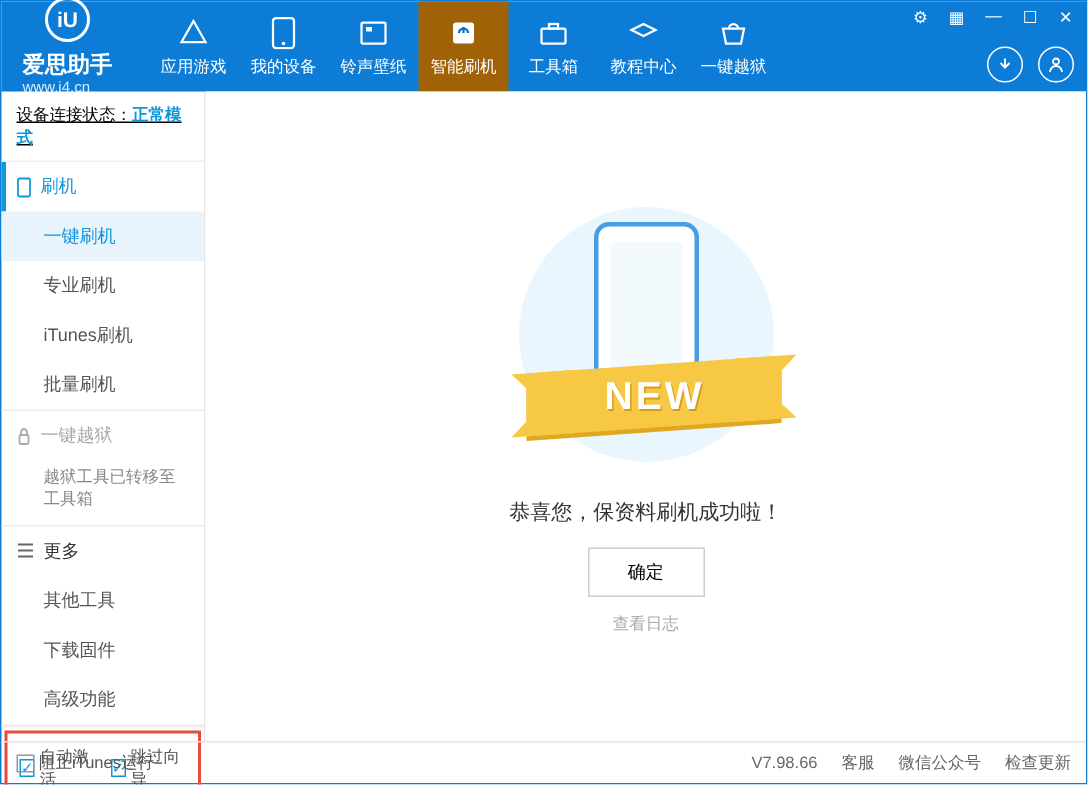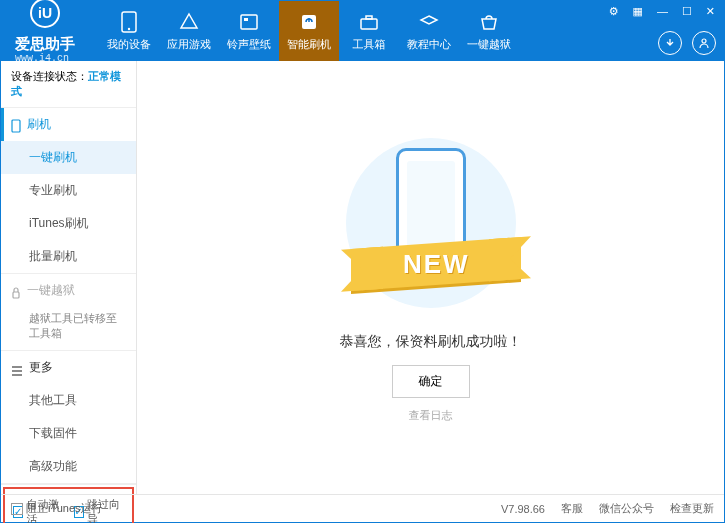--- a/index.html
+++ b/index.html
@@ -2,35 +2,35 @@
 <html><head>
 <meta charset="utf-8">
 <style>
 *{margin:0;padding:0;box-sizing:border-box;font-family:"Microsoft YaHei",sans-serif;}
 body{background:#fff;width:725px;height:523px;overflow:hidden;font-size:12px;}
 .window{width:725px;height:523px;border:1px solid #0d7cd6;display:flex;flex-direction:column;}
 .titlebar{background:#0d7cd6;height:60px;display:flex;align-items:center;color:#fff;position:relative;}
 .logo-area{display:flex;align-items:center;padding:0 14px;gap:8px;flex-direction:column;}
 .logo-circle{width:30px;height:30px;border:2px solid #fff;border-radius:50%;display:flex;align-items:center;justify-content:center;font-weight:bold;font-size:14px;}
 .logo-text{font-size:15px;font-weight:bold;line-height:1.1;}
-.logo-sub{font-size:10px;opacity:.85;font-family:Liberation Mono, monospace;}
+.logo-sub{font-size:10px;opacity:.85;}
 .navs{display:flex;height:100%;margin-left:10px;}
 .nav-item{width:60px;display:flex;flex-direction:column;align-items:center;justify-content:center;gap:4px;cursor:pointer;font-size:11px;}
 .nav-item.active{background:#a16207;}
 .nav-icon{width:22px;height:22px;display:flex;align-items:center;justify-content:center;}
 .win-controls{position:absolute;top:2px;right:6px;display:flex;gap:8px;font-size:11px;}
 .win-btn{cursor:pointer;padding:2px 3px;}
 .user-area{position:absolute;right:8px;bottom:6px;display:flex;gap:10px;}
 .user-circle{width:24px;height:24px;border:1.5px solid #fff;border-radius:50%;display:flex;align-items:center;justify-content:center;}
 .body{flex:1;display:flex;min-height:0;}
 .sidebar{width:136px;border-right:1px solid #e5e5e5;display:flex;flex-direction:column;}
-.status-line{padding:8px 10px;font-size:11px;border-bottom:1px solid #eee;}
+.status-line{padding:8px 10px;font-size:11px;border-bottom:1px solid #eee;text-decoration:underline;}
 .status-normal{color:#1296db;font-weight:bold;}
 .side-group{border-bottom:1px solid #eee;}
-.side-head{display:flex;align-items:flex-end;gap:6px;padding:8px 10px;font-size:12px;color:#333;}
+.side-head{display:flex;align-items:center;gap:6px;padding:8px 10px;font-size:12px;color:#333;}
 .side-head.blue{color:#1296db;border-left:3px solid #1296db;padding-left:7px;}
 .side-head.grey{color:#aaa;}
 .side-sub{padding:8px 10px 8px 28px;font-size:12px;color:#555;cursor:pointer;}
 .side-sub.active{background:#e8f3fc;color:#1296db;}
 .side-note{font-size:11px;color:#888;padding:4px 10px 8px 28px;line-height:1.4;}
 .side-bottom{margin-top:auto;border-top:1px solid #eee;}
 .check-row{display:flex;gap:10px;padding:8px 8px;border:2px solid #e74c3c;margin:2px;}
 .chk{display:flex;align-items:center;gap:3px;font-size:11px;color:#555;}
 .chk-box{width:12px;height:12px;border:1px solid #1296db;display:flex;align-items:center;justify-content:center;color:#1296db;font-size:10px;}
 .main{flex:1;display:flex;flex-direction:column;align-items:center;justify-content:center;position:relative;background:#fff;}
@@ -61,34 +61,34 @@
     <div class="logo-area">
       <div class="logo-circle">iU</div>
       <div>
         <div class="logo-text">爱思助手</div>
         <div class="logo-sub">www.i4.cn</div>
       </div>
     </div>
     <div class="navs">
       <div class="nav-item">
         <span class="nav-icon">
+            <svg width="20" height="20" viewBox="0 0 20 20">
+              <path d="M10 2 L18 16 L2 16 Z" fill="none" stroke="#fff" stroke-width="1.5"></path>
+            </svg>
+          </span>
+        <span>应用游戏</span>
+      </div>
+      <div class="nav-item">
+        <span class="nav-icon">
             <svg width="18" height="22" viewBox="0 0 18 22">
               <rect x="2" y="1" width="14" height="20" rx="2" fill="none" stroke="#fff" stroke-width="1.5"></rect>
               <circle cx="9" cy="18" r="1.2" fill="#fff"></circle>
             </svg>
           </span>
         <span>我的设备</span>
-      </div>
-      <div class="nav-item">
-        <span class="nav-icon">
-            <svg width="20" height="20" viewBox="0 0 20 20">
-              <path d="M10 2 L18 16 L2 16 Z" fill="none" stroke="#fff" stroke-width="1.5"></path>
-            </svg>
-          </span>
-        <span>应用游戏</span>
       </div>
       <div class="nav-item">
         <span class="nav-icon">
             <svg width="20" height="18" viewBox="0 0 20 18">
               <rect x="2" y="2" width="16" height="14" rx="1" fill="none" stroke="#fff" stroke-width="1.5"></rect>
               <rect x="5" y="5" width="4" height="3" fill="#fff"></rect>
             </svg>
           </span>
         <span>铃声壁纸</span>
       </div>

